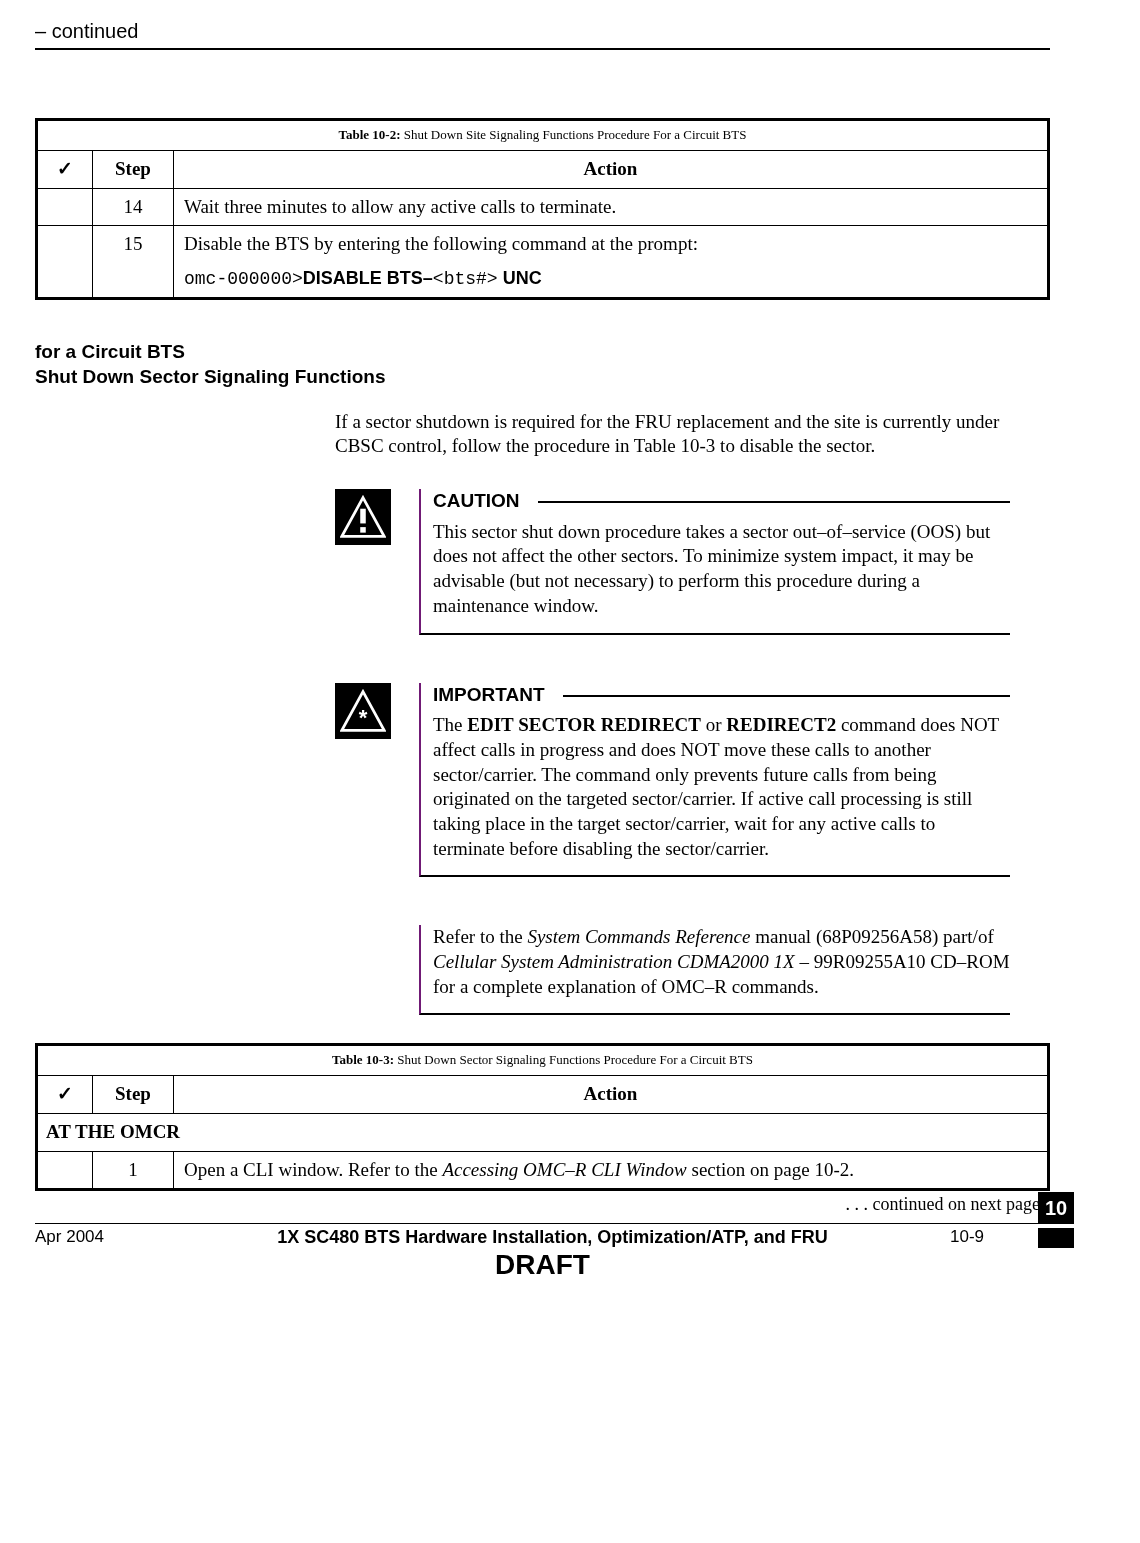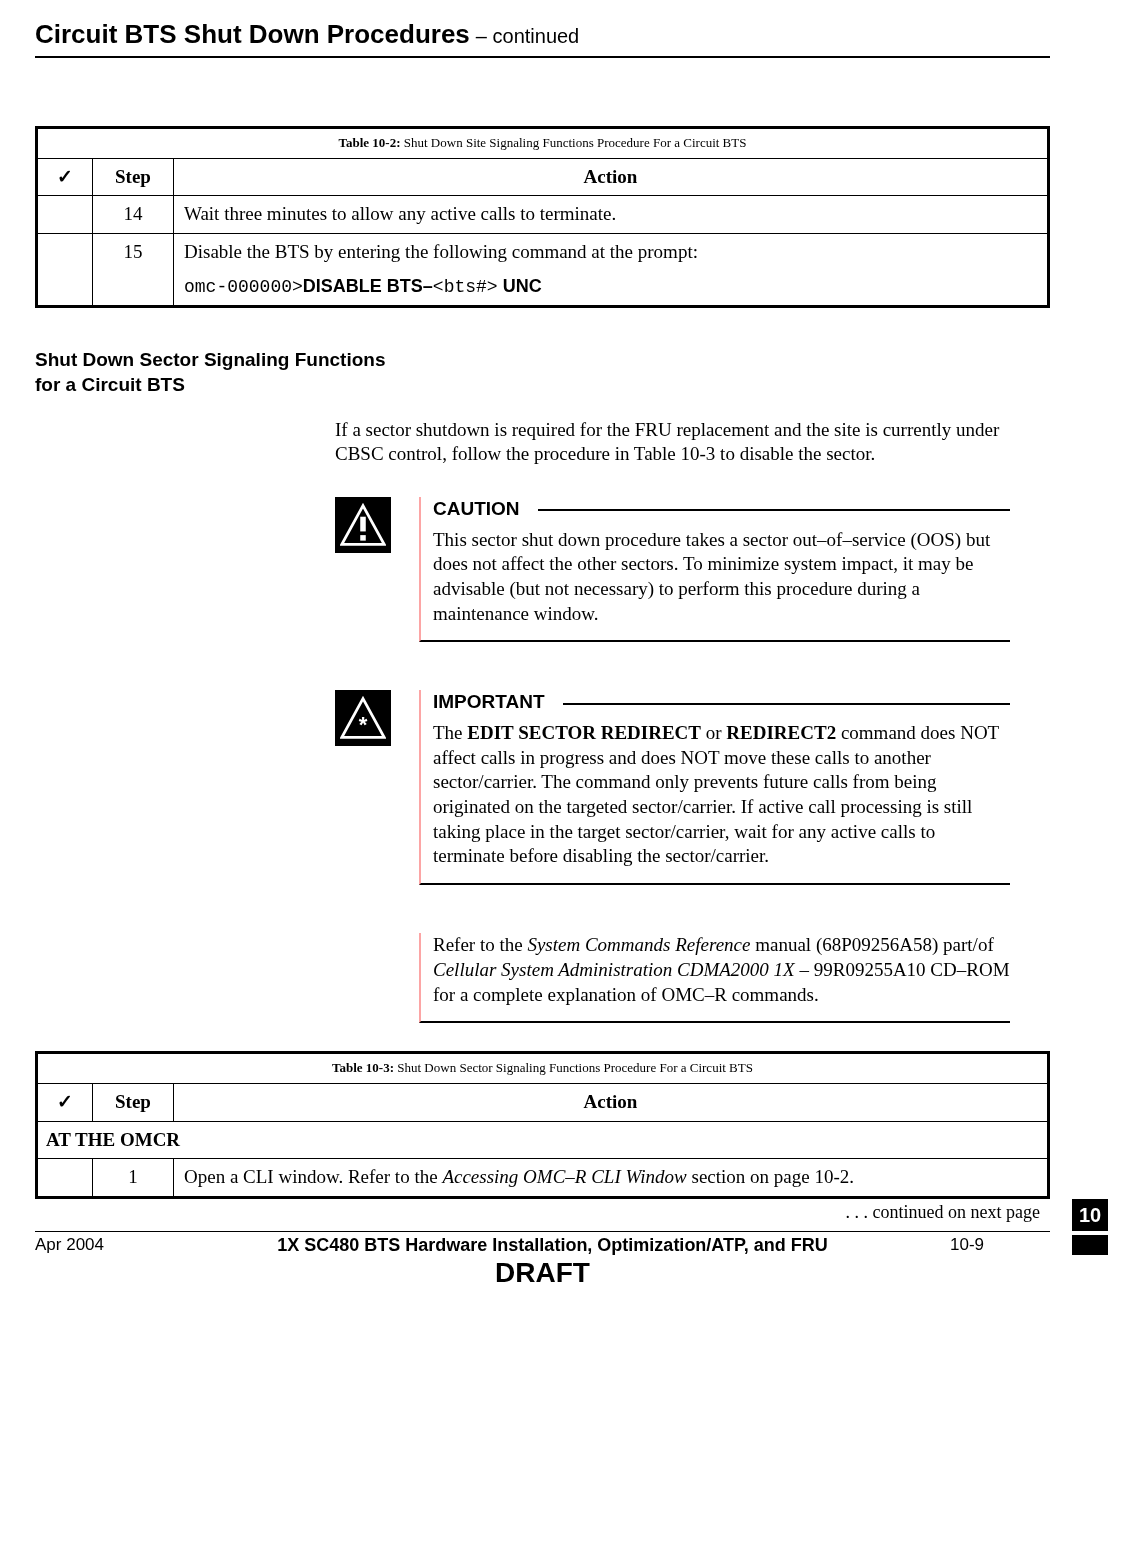--- a/index.html
+++ b/index.html
@@ -119,21 +119,21 @@
     font-size: 19px;
     padding-right: 18px;
   }
   .notice-title-line {
     flex: 1;
     margin-top:2px;
     height: 2px;
     background: #000;
   }
   .notice-border-left {
-    border-left: 2px solid #fca5a5;
+    border-left: 2px solid #701a75;
     padding-left: 12px;
   }
   .notice-text { font-size: 19px; }
   .notice.noicon { margin-left: 384px; }
   .notice.noicon .notice-body { margin-left: 0; }
 
   .continued {
     text-align: right;
     font-size: 18px;
     margin-top: 2px;
@@ -151,21 +151,21 @@
   .foot-right { width: 100px; text-align: left; font-size: 17px; }
   .draft {
     text-align: center;
     font-family: Helvetica, Arial, sans-serif;
     font-weight: bold;
     font-size: 28px;
     margin-top: -2px;
   }
   .side-tab {
     position: absolute;
-    right: 32px;
+    right: 66px;
     bottom: 36px;
     width: 36px;
     border-radius: 8px;
   }
   .side-tab .num {
     background: #000;
     color: #fff;
     font-family: Helvetica, Arial, sans-serif;
     font-weight: bold;
     font-size: 20px;
@@ -179,21 +179,20 @@
   }
   .ital { font-style: italic; }
   .b { font-weight: bold; }
 </style>
 </head>
 <body>
 
 <div class="page">
 
   <div class="header-row">
-    <span class="header-title">Circuit BTS Shut Down Procedures</span>
     <span class="header-cont">  – continued</span>
   </div>
   <div class="header-rule"></div>
 
   <table class="proc">
     <tbody>
         <tr class="tbl-title">
           <td colspan="3">
       <span class="b">Table 10-2:</span><span> Shut Down Site Signaling Functions Procedure For a Circuit BTS</span>
     </td>
@@ -215,22 +214,22 @@
         <span>Disable the BTS by entering the following command at the prompt:</span>
         <div class="cmdline">
           <span>omc-000000&gt;</span><span class="bold">DISABLE BTS–</span><span>&lt;bts#&gt;</span><span class="boldend"> UNC</span>
         </div>
       </td>
     </tr>
   </tbody>
     </table>
 
   <div class="section-head">
+    <div>for a Circuit BTS</div>
     <div>Shut Down Sector Signaling Functions</div>
-    <div>for a Circuit BTS</div>
   </div>
 
   <div class="intro-para">If a sector shutdown is required for the FRU replacement and the site is currently under CBSC control, follow the procedure in Table 10-3 to disable the sector.</div>
 
   <div class="notice">
     <div class="icon-box">
       <svg viewBox="0 0 50 50">
           <polygon points="25,4 48,46 2,46" fill="none" stroke="#fff" stroke-width="3"></polygon>
           <rect x="22" y="16" width="6" height="16" fill="#fff"></rect>
           <rect x="22" y="36" width="6" height="6" fill="#fff"></rect>

